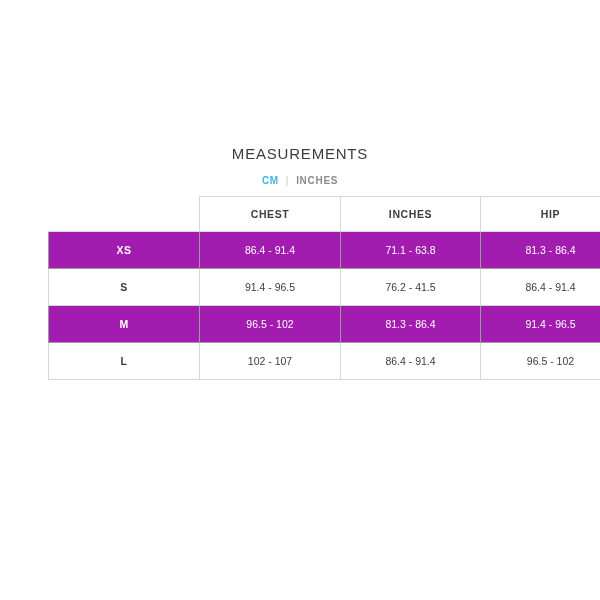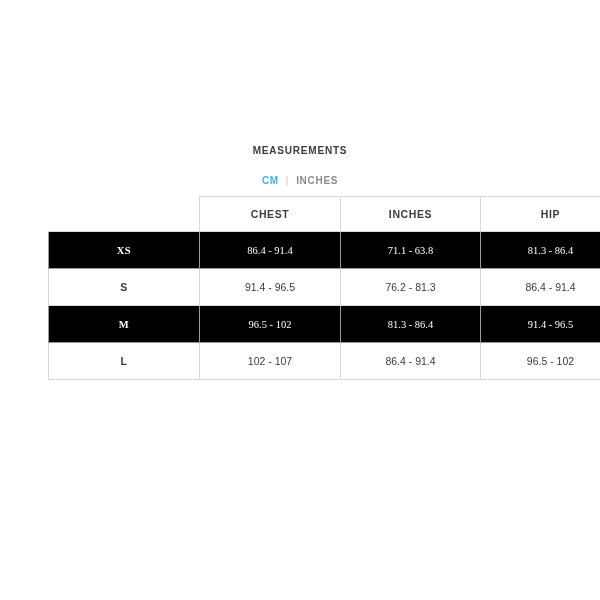--- a/index.html
+++ b/index.html
@@ -19,22 +19,22 @@
     width: 600px;
     height: 600px;
     box-sizing: border-box;
   }
   .title {
     position: absolute;
     top: 145px;
     left: 0;
     width: 600px;
     text-align: center;
-    font-size: 10px;
-    font-weight: bold;
+    font-size: 15px;
+    font-weight: normal;
     letter-spacing: 0.8px;
     color: #3c3c3c;
   }
   .unit-toggle {
     position: absolute;
     top: 175px;
     left: 0;
     width: 600px;
     text-align: center;
     font-size: 10px;
@@ -86,24 +86,23 @@
   }
   table.size-table thead th.corner {
     border-left-color: #ffffff;
     border-top-color: #ffffff;
   }
   col.c0 { width: 151px; }
   col.c1 { width: 141px; }
   col.c2 { width: 140px; }
   col.c3 { width: 140px; }
   tr.shaded td {
-    background: #000000;
+    background: #a21caf;
     color: #ffffff;
     border-color: #9b9b9b;
-    font-family: Liberation Serif, serif;
   }
   tr.shaded td.label {
     font-weight: bold;
   }
   tr.plain td.label {
     font-weight: bold;
   }
   td.label {
     letter-spacing: 0.5px;
   }
@@ -138,21 +137,21 @@
       <tbody>
         <tr class="shaded">
           <td class="label">XS</td>
           <td>86.4 - 91.4</td>
           <td>71.1 - 63.8</td>
           <td>81.3 - 86.4</td>
         </tr>
         <tr class="plain">
           <td class="label">S</td>
           <td>91.4 - 96.5</td>
-          <td>76.2 - 81.3</td>
+          <td>76.2 - 41.5</td>
           <td>86.4 - 91.4</td>
         </tr>
         <tr class="shaded">
           <td class="label">M</td>
           <td>96.5 - 102</td>
           <td>81.3 - 86.4</td>
           <td>91.4 - 96.5</td>
         </tr>
         <tr class="plain">
           <td class="label">L</td>

